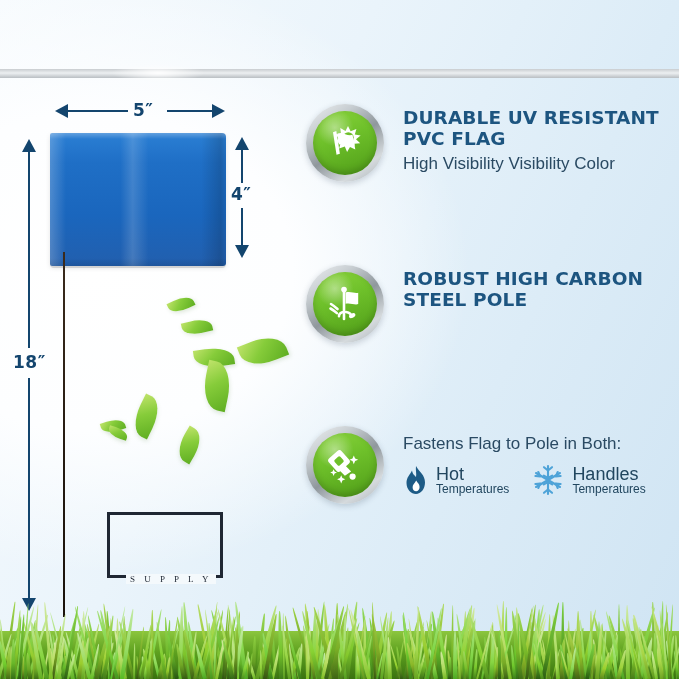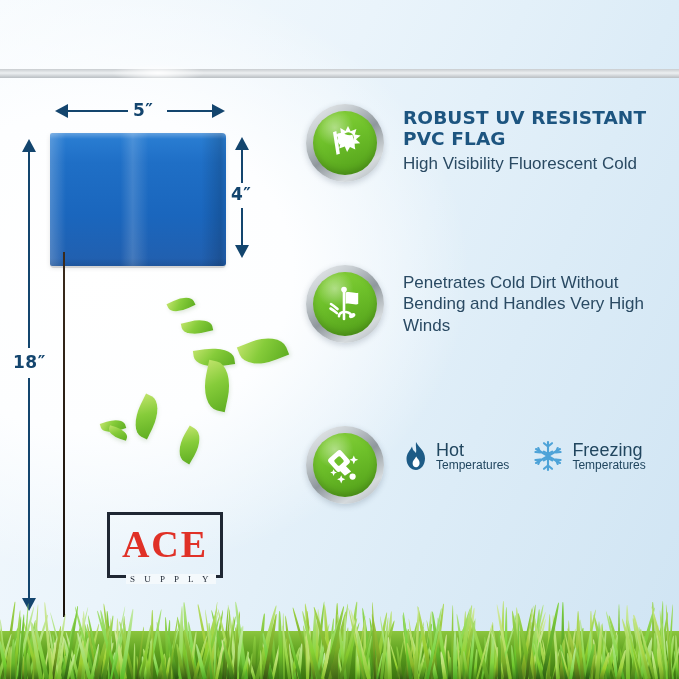--- a/index.html
+++ b/index.html
@@ -208,21 +208,20 @@
     <div class="leaf" style="left:194px; top:348px; width:40px; height:19px; transform:rotate(-8deg);"></div>
     <div class="leaf" style="left:204px; top:362px; width:26px; height:48px; transform:rotate(12deg);"></div>
     <div class="leaf" style="left:240px; top:338px; width:46px; height:26px; transform:rotate(-22deg);"></div>
     <div class="leaf" style="left:136px; top:396px; width:21px; height:41px; transform:rotate(26deg);"></div>
     <div class="leaf" style="left:101px; top:420px; width:24px; height:12px; transform:rotate(-18deg);"></div>
     <div class="leaf" style="left:108px; top:428px; width:20px; height:10px; transform:rotate(18deg);"></div>
     <div class="leaf" style="left:180px; top:428px; width:19px; height:34px; transform:rotate(30deg);"></div>
   </div>
 
   <div class="logo">
-    <div class="logo-ace">ACE</div>
     <div class="logo-supply-row">
       <span class="logo-supply">S U P P L Y</span>
     </div>
   </div>
 
   <div class="features">
 
     <div class="feature f1">
       <div class="icon-badge">
         <div class="icon-inner">
@@ -230,22 +229,22 @@
             <g fill="#ffffff">
               <path d="M26 6 l2.6 5.2 L34.4 9 l-1.6 5.6 5.8 1 -4.6 3.7 4.2 3.9 -5.9 .5 1 5.8 -5.3 -2.6 -2.9 5.1 -2.3 -5.4 -5.6 2 1.3 -5.7 -5.8 -.7 4.4 -3.9 -4 -4.1 5.9 -.3 -.7 -5.8 5.2 2.8z"></path>
               <circle cx="26.3" cy="17.6" r="5.4" fill="#6ec02a"></circle>
               <path d="M11 12.2 l3.3 -1.1 3.6 22.6 -3.4 1.1z"></path>
               <path d="M15.5 13.6 c6 -2.4 9.6 3.3 15 1.2 l2.2 10.8 c-6.4 2.5 -10.6 -3.6 -15.9 -1.1z"></path>
             </g>
           </svg>
         </div>
       </div>
       <div class="feature-text">
-        <div class="feature-title">ROBUST UV RESISTANT PVC FLAG</div>
-        <div class="feature-sub">High Visibility Fluorescent Cold</div>
+        <div class="feature-title">DURABLE UV RESISTANT PVC FLAG</div>
+        <div class="feature-sub">High Visibility Visibility Color</div>
       </div>
     </div>
 
     <div class="feature f2">
       <div class="icon-badge">
         <div class="icon-inner">
           <svg width="46" height="46" viewBox="0 0 46 46" aria-hidden="true">
             <g fill="none" stroke="#ffffff" stroke-width="2.6" stroke-linecap="round">
               <path d="M22 8 L22 38"></path>
               <path d="M9 23 q3.5 2.2 6.5 5"></path>
@@ -253,41 +252,42 @@
               <path d="M22 31 q-5 .5 -5 4.2"></path>
               <path d="M24 31 q5.4 1 5.4 4.6"></path>
             </g>
             <circle cx="22" cy="8.6" r="2.8" fill="#ffffff"></circle>
             <path d="M23.6 11.5 c5.2 -1.3 9.4 1.2 12.6 .2 l0 11.4 c-3.6 1.2 -8.2 -1.6 -12.6 -.3z" fill="#ffffff"></path>
             <ellipse cx="30.2" cy="34.6" rx="3.4" ry="2.1" fill="#ffffff" transform="rotate(-28 30.2 34.6)"></ellipse>
           </svg>
         </div>
       </div>
       <div class="feature-text">
-        <div class="feature-sub">Penetrates Cold Dirt Without Bending and Handles Very High Winds</div>
+        <div class="feature-title">ROBUST HIGH CARBON STEEL POLE</div>
       </div>
     </div>
 
     <div class="feature f3">
       <div class="icon-badge">
         <div class="icon-inner">
           <svg width="46" height="46" viewBox="0 0 46 46" aria-hidden="true">
             <g fill="#ffffff">
               <rect x="8.5" y="10.5" width="17" height="17" rx="3" transform="rotate(-42 17 19)"></rect>
               <rect x="13.2" y="15.2" width="7.6" height="7.6" rx="1.6" fill="#6ec02a" transform="rotate(-42 17 19)"></rect>
               <path d="M22.3 22.6 l6.8 6.8 -6.2 4.4 -5.0 -5.0z"></path>
               <circle cx="30.6" cy="34.6" r="3.1"></circle>
               <path d="M31.8 13.4 l1.3 3.1 3.1 1.3 -3.1 1.3 -1.3 3.1 -1.3 -3.1 -3.1 -1.3 3.1 -1.3z"></path>
               <path d="M11.6 27.2 l1.0 2.4 2.4 1.0 -2.4 1.0 -1.0 2.4 -1.0 -2.4 -2.4 -1.0 2.4 -1.0z"></path>
               <path d="M19.2 33.2 l1.2 2.9 2.9 1.2 -2.9 1.2 -1.2 2.9 -1.2 -2.9 -2.9 -1.2 2.9 -1.2z"></path>
             </g>
           </svg>
         </div>
       </div>
       <div class="feature-text">
+        <div class="feature-sub">Fastens Flag to Pole in Both:</div>
 
         <div class="temps">
           <div class="temp">
             <svg width="26" height="30" viewBox="0 0 26 30">
               <path d="M13 1 C16 7 22 9.5 22 17.5 C22 24 17.8 29 13 29 C8.2 29 3.5 24.5 3.5 18 C3.5 12 7 10 9 5.5 C9.6 9.5 12 10.5 13 12 C13.8 8.6 12.4 5 13 1 Z" fill="#1d5b86"></path>
               <path d="M13.2 15.5 C14.6 18 16.6 19 16.6 22 C16.6 24.6 15 26.3 13.1 26.3 C11.2 26.3 9.6 24.7 9.6 22.3 C9.6 19.8 11.6 18.6 13.2 15.5 Z" fill="#ffffff"></path>
             </svg>
             <div class="temp-labels">
               <div class="temp-main">Hot</div>
               <div class="temp-sub">Temperatures</div>
@@ -304,21 +304,21 @@
                 <path d="M17 26.5 L13 29.8 M17 26.5 L21 29.8"></path>
                 <path d="M9.2 13.4 L4.4 13.0 M9.2 13.4 L7.3 9.0"></path>
                 <path d="M24.8 20.6 L29.6 21.0 M24.8 20.6 L26.7 25.0"></path>
                 <path d="M24.8 13.4 L29.6 13.0 M24.8 13.4 L26.7 9.0"></path>
                 <path d="M9.2 20.6 L4.4 21.0 M9.2 20.6 L7.3 25.0"></path>
                 <path d="M17 15 L12.8 12.6 M17 15 L21.2 12.6"></path>
                 <path d="M17 19 L12.8 21.4 M17 19 L21.2 21.4"></path>
               </g>
             </svg>
             <div class="temp-labels">
-              <div class="temp-main">Freezing</div>
+              <div class="temp-main">Handles</div>
               <div class="temp-sub">Temperatures</div>
             </div>
           </div>
         </div>
       </div>
     </div>
   </div>
 
   <div class="grass">
     <div class="grass-base"></div>

